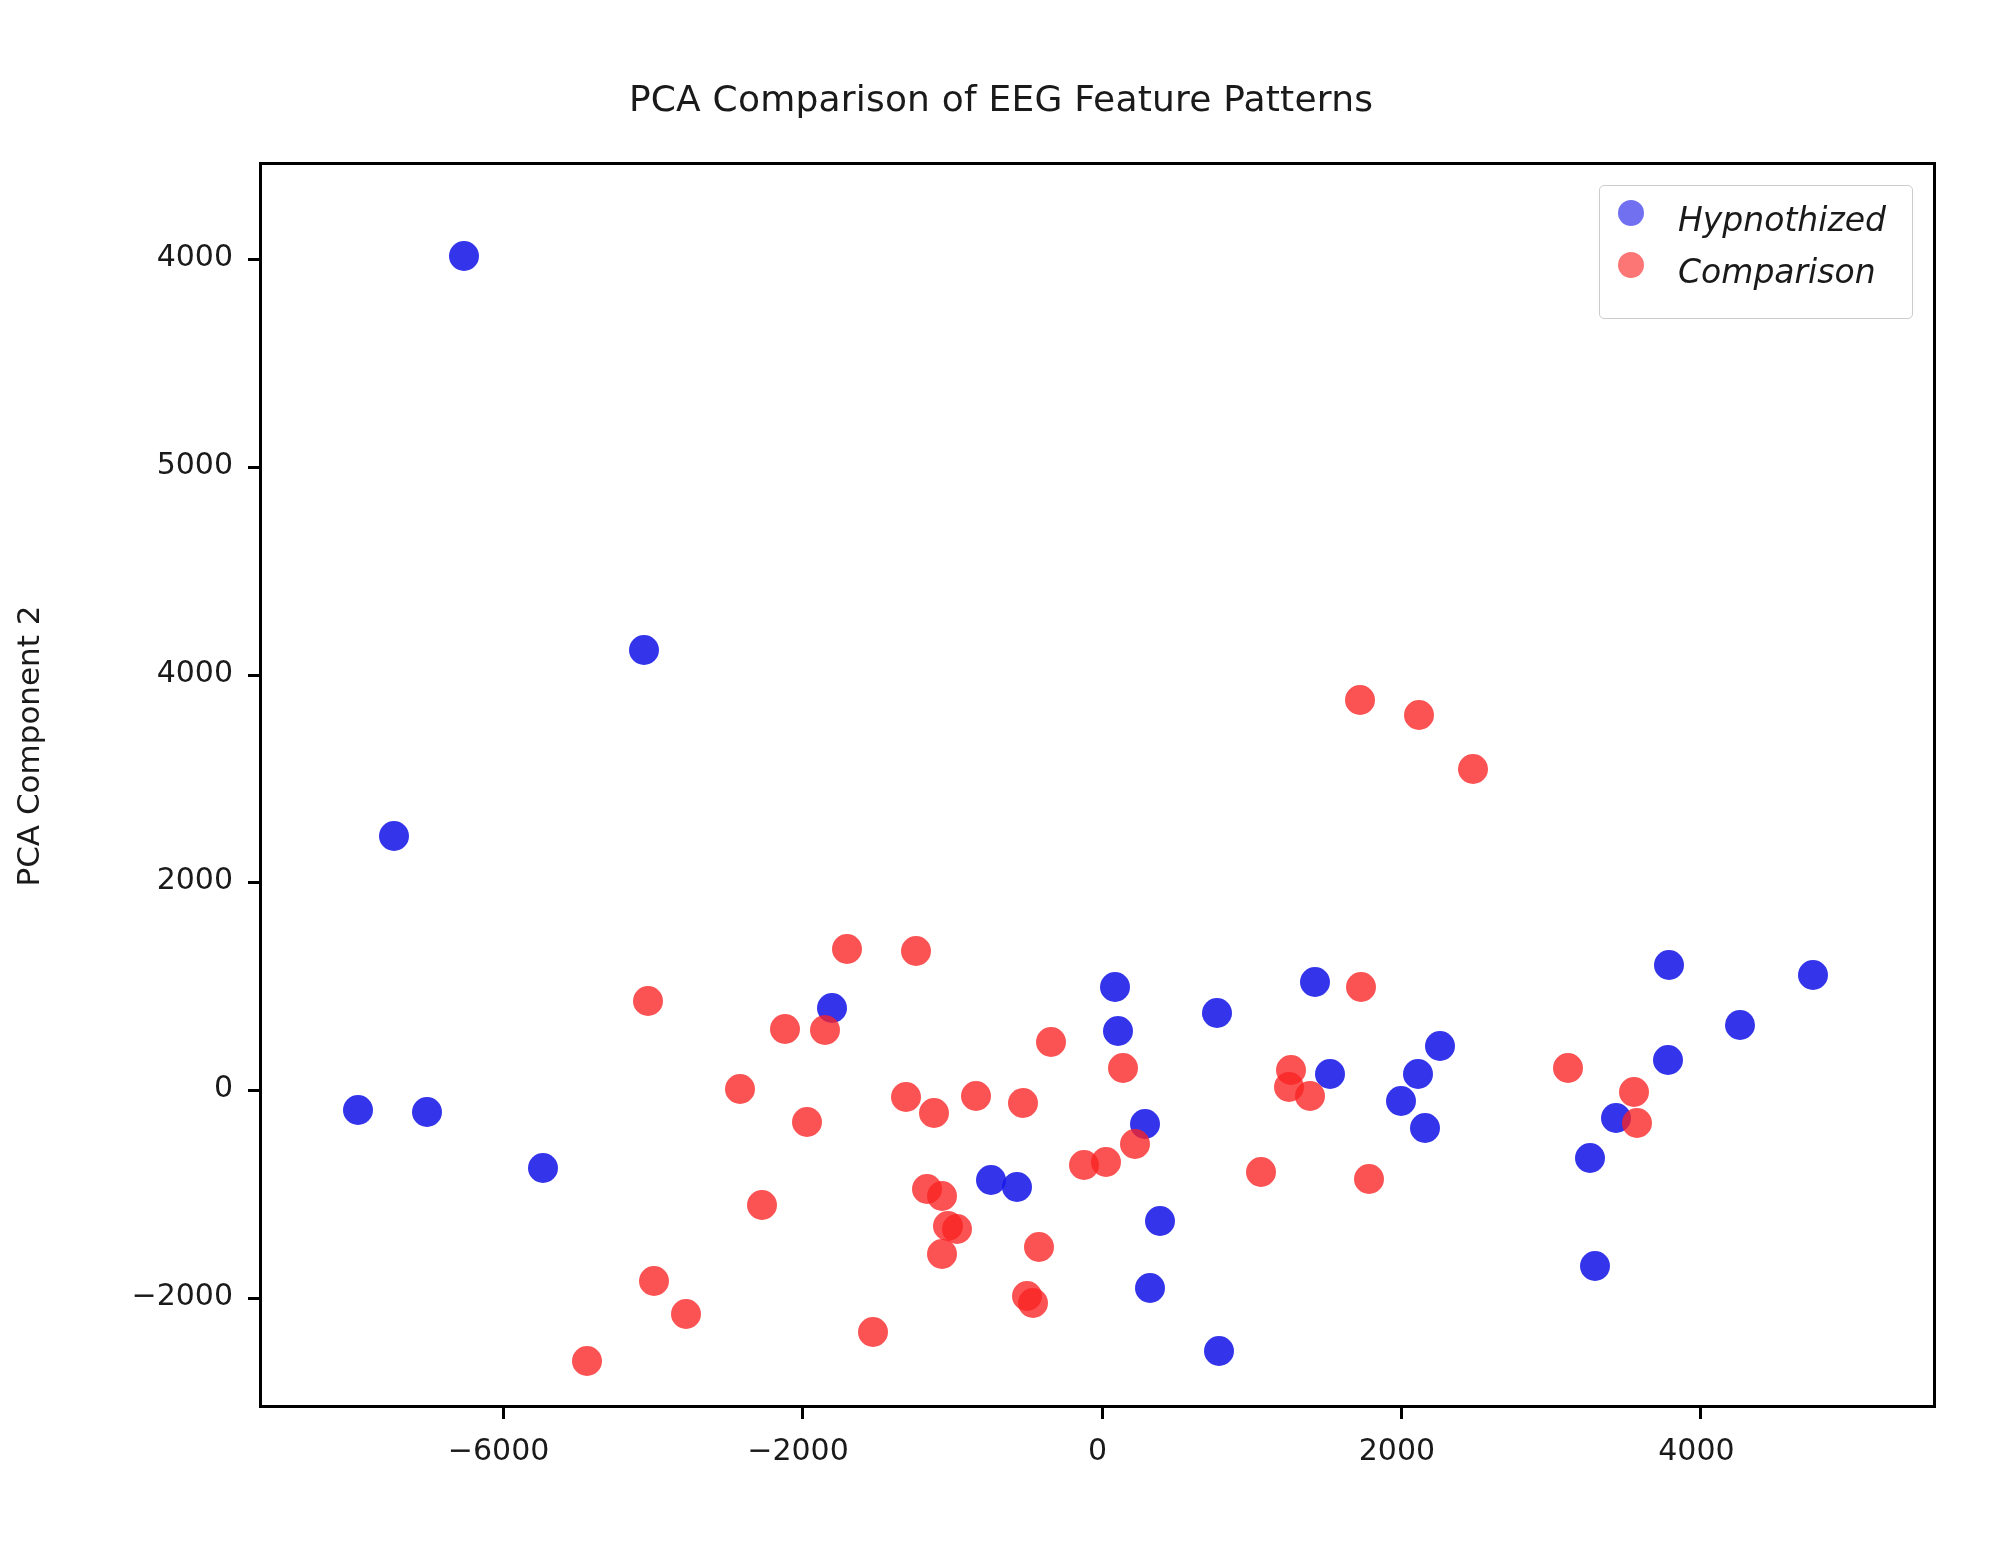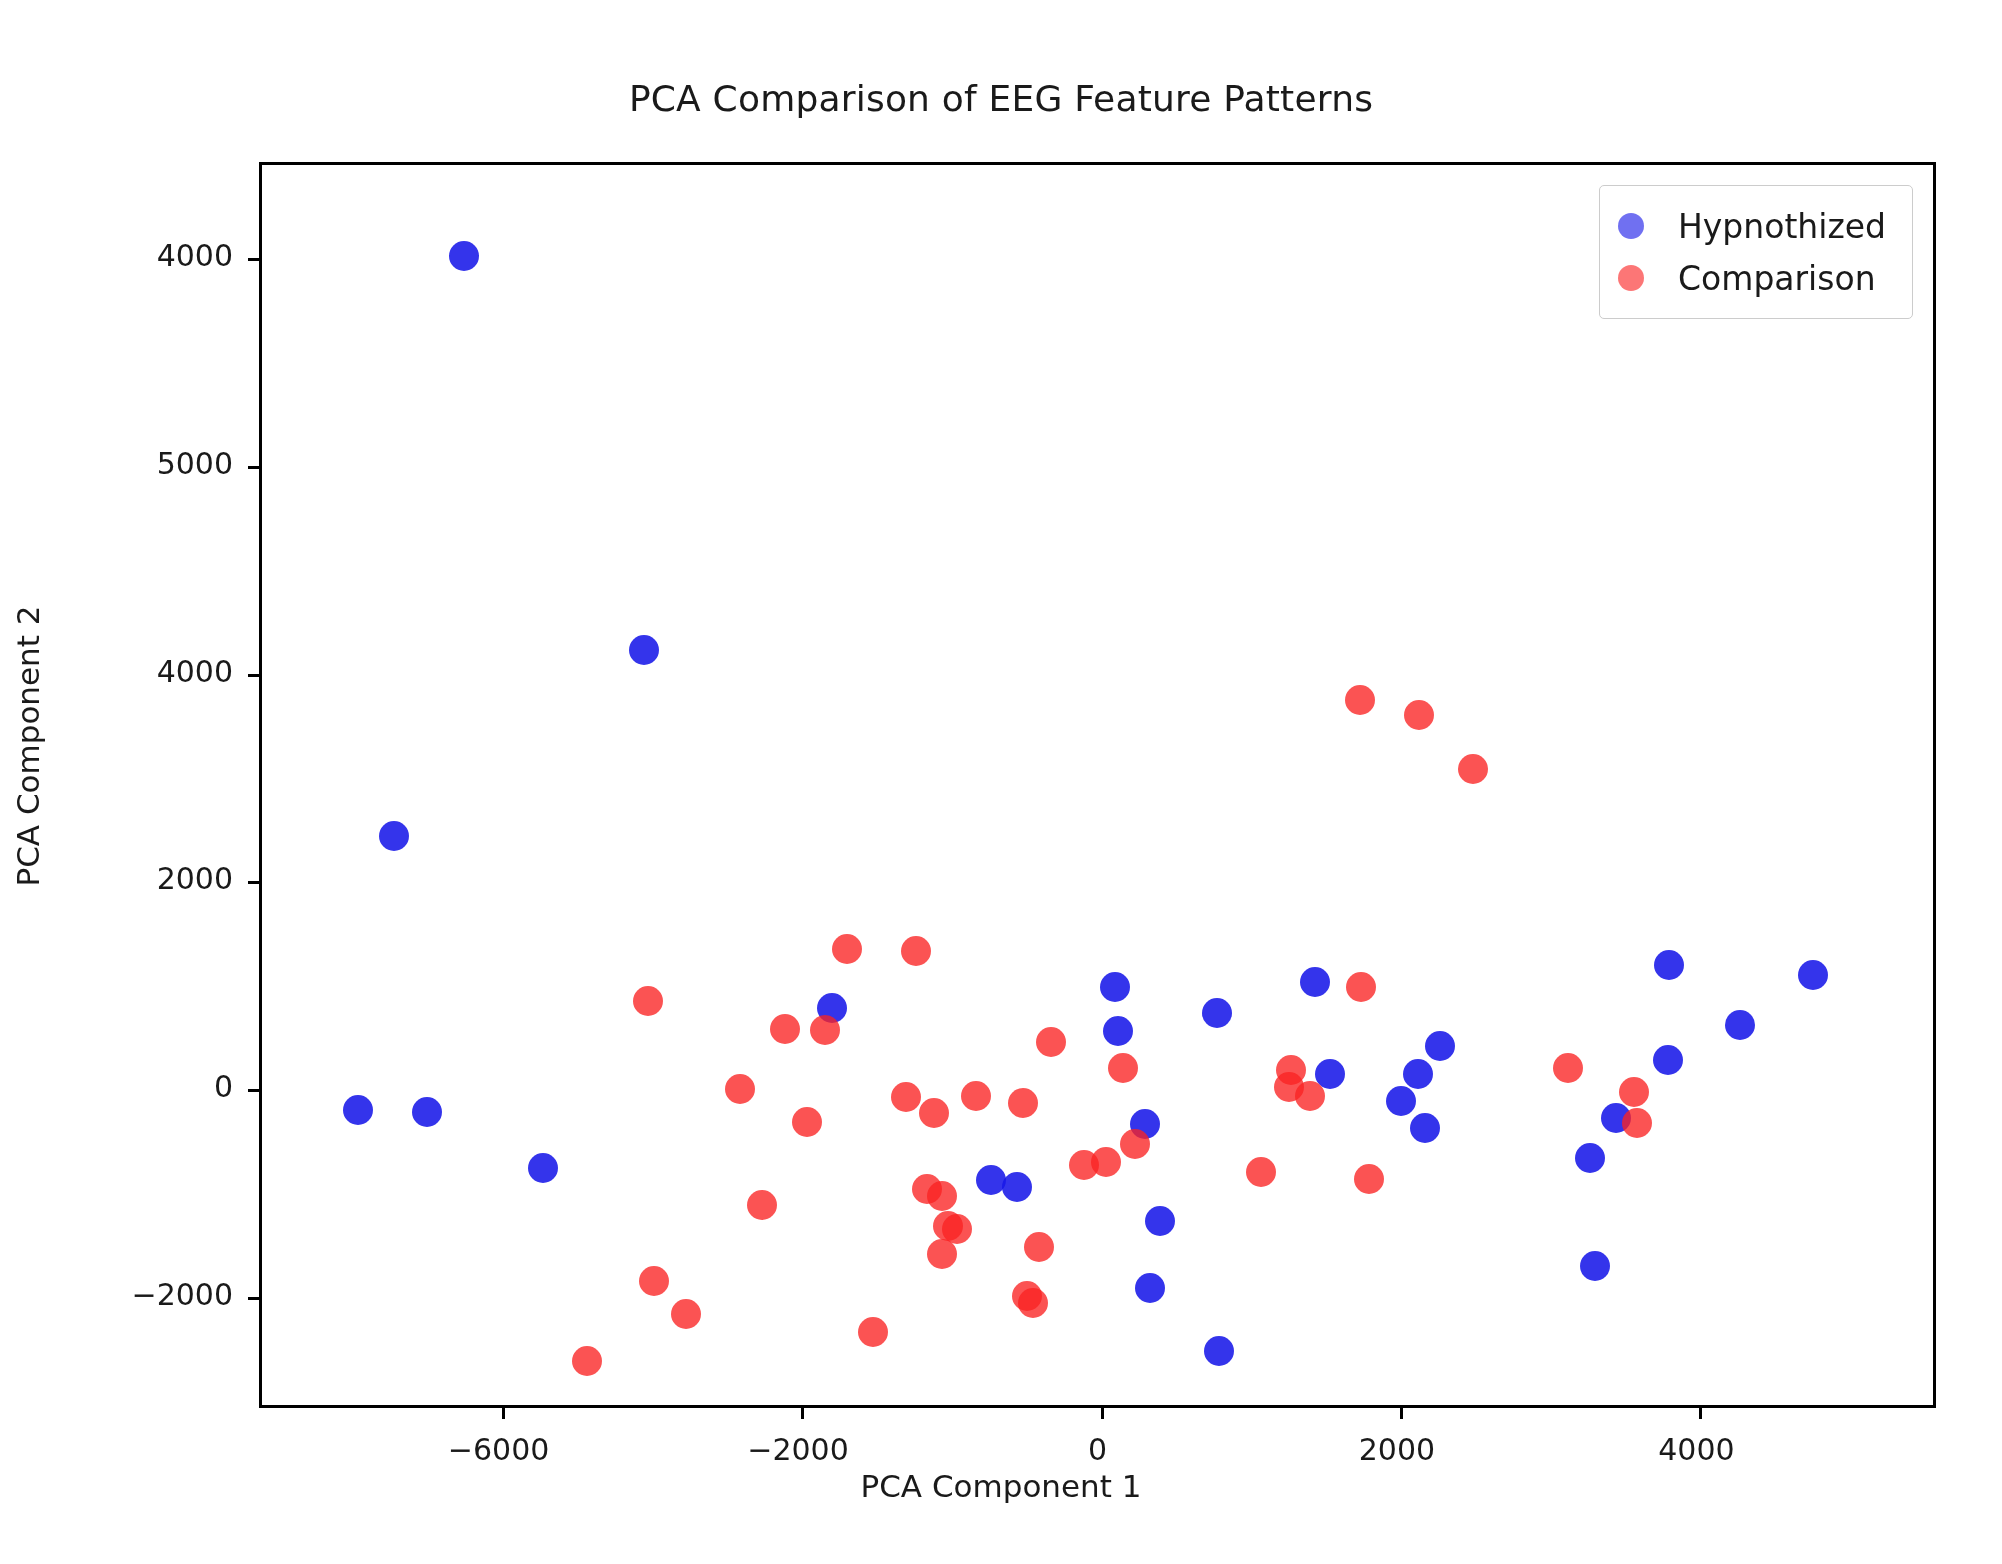--- a/index.html
+++ b/index.html
@@ -42,21 +42,21 @@
     position:absolute;left:-292px;top:728px;width:640px;text-align:center;
     font-size:31px;color:#1a1a1a;transform:rotate(-90deg);transform-origin:center center;
   }
 
   
   #legend{
     position:absolute;right:20px;top:20px;
     background:#fff;border:1px solid #cccccc;border-radius:5px;
     padding:14px 26px 14px 18px;box-shadow:0 0 0 0 rgba(0,0,0,0);
   }
-  .legend-row{display:flex;align-items:center;height:52px;}
+  .legend-row{display:flex;height:52px;font-style:italic;}
   .legend-dot{width:26px;height:26px;border-radius:50%;margin-right:34px;flex:0 0 auto;}
   .legend-dot.d{background:#1818e8;opacity:.62;}
   .legend-dot.s{background:#fa2222;opacity:.62;}
   .legend-text{font-size:33px;color:#1a1a1a;white-space:nowrap;}
 </style>
 </head>
 <body>
 
 <div id="figure">
 
@@ -168,16 +168,15 @@
       <div class="ylabel-txt" style="top: 670.783px; left: 0px; width: 233px;">4000</div>
       <div class="ylabel-txt" style="top: 463.117px; left: 0px; width: 233px;">5000</div>
       <div class="ylabel-txt" style="top: 255.45px; left: 0px; width: 233px;">4000</div>
       <div class="xlabel-txt" style="left: 498.571px; top: 1432px;">−6000</div>
       <div class="xlabel-txt" style="left: 798.036px; top: 1432px;">−2000</div>
       <div class="xlabel-txt" style="left: 1097.5px; top: 1432px;">0</div>
       <div class="xlabel-txt" style="left: 1396.96px; top: 1432px;">2000</div>
       <div class="xlabel-txt" style="left: 1696.43px; top: 1432px;">4000</div>
     </div>
 
-  <div id="xaxis-title">PCA Component 1</div>
   <div id="yaxis-title">PCA Component 2</div>
 
 </div>
 
 </body></html>

